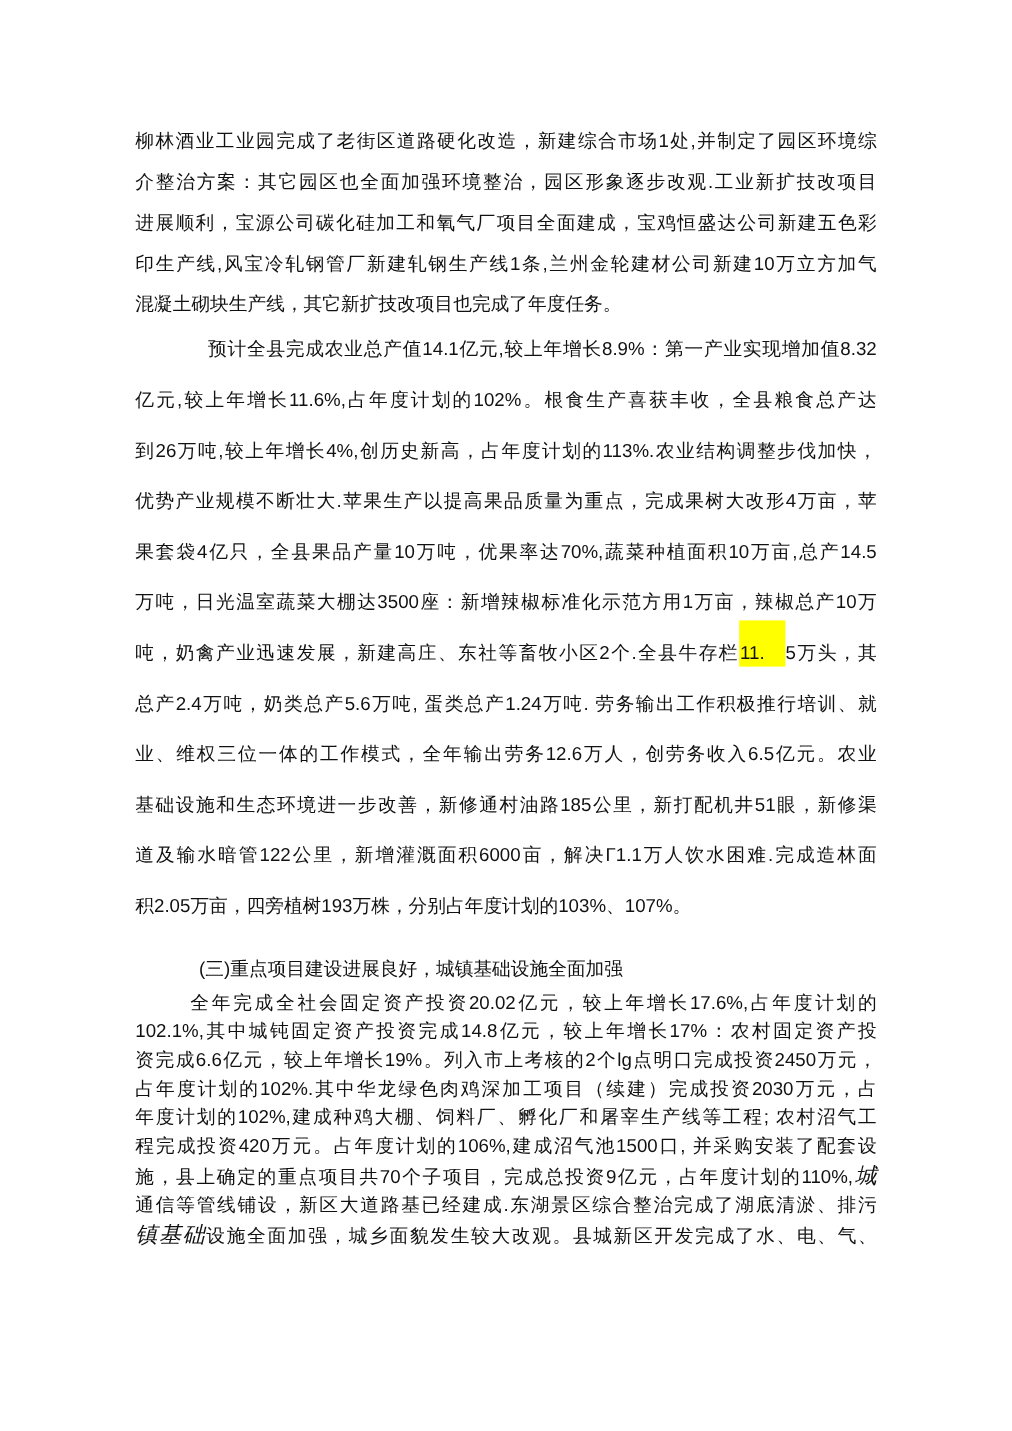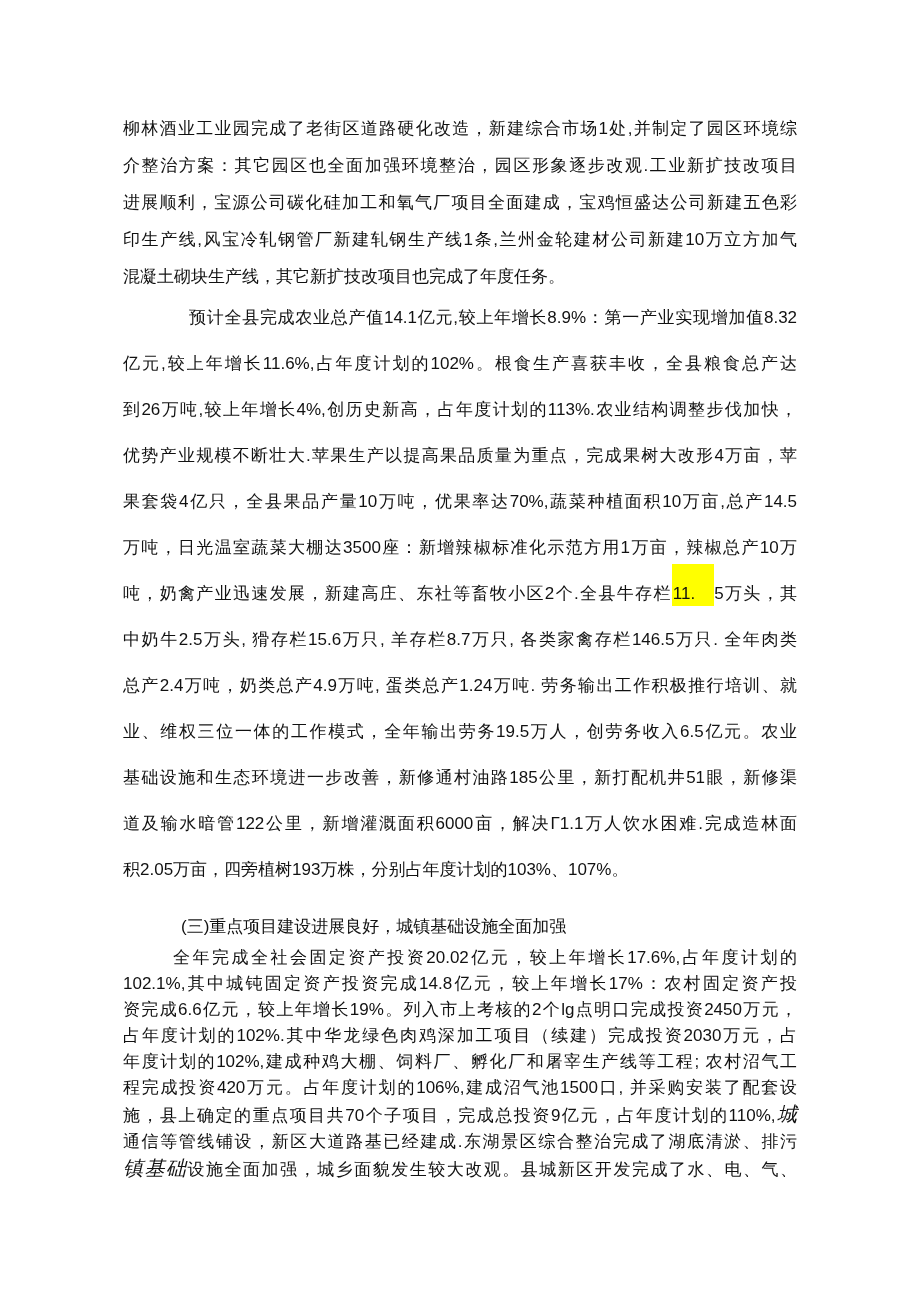--- a/index.html
+++ b/index.html
@@ -59,23 +59,22 @@
     <div class="p2">
       <div class="line ind-p2">预计全县完成农业总产值<span class="lat">14.1</span>亿元<span class="lat">,</span>较上年增长<span class="lat">8.9%</span>：第一产业实现增加值<span class="lat">8.32</span></div>
       <div class="line">亿元<span class="lat">,</span>较上年增长<span class="lat">11.6%,</span>占年度计划的<span class="lat">102%</span>。根食生产喜获丰收，全县粮食总产达</div>
       <div class="line">到<span class="lat">26</span>万吨<span class="lat">,</span>较上年增长<span class="lat">4%,</span>创历史新高，占年度计划的<span class="lat">113%.</span>农业结构调整步伐加快，</div>
       <div class="line">优势产业规模不断壮大<span class="lat">.</span>苹果生产以提高果品质量为重点，完成果树大改形<span class="lat">4</span>万亩，苹</div>
       <div class="line">果套袋<span class="lat">4</span>亿只，全县果品产量<span class="lat">10</span>万吨，优果率达<span class="lat">70%,</span>蔬菜种植面积<span class="lat">10</span>万亩<span class="lat">,</span>总产<span class="lat">14.5</span></div>
       <div class="line">万吨，日光温室蔬菜大棚达<span class="lat">3500</span>座：新增辣椒标准化示范方用<span class="lat">1</span>万亩，辣椒总产<span class="lat">10</span>万</div>
       <div class="line">
         <span>吨，奶禽产业迅速发展，新建高庄、东社等畜牧小区<span class="lat">2</span>个<span class="lat">.</span>全县牛存栏</span><span class="hl"><span class="lat">11.</span></span><span><span class="lat">5</span>万头，其</span>
       </div>
-      <div class="line">中奶牛<span class="lat">2.5</span>万头<span class="lat">, </span>猾存栏<span class="lat">15.6</span>万只<span class="lat">, </span>羊存栏<span class="lat">8.7</span>万只<span class="lat">, </span>各类家禽存栏<span class="lat">146.5</span>万只<span class="lat">. </span>全年肉类</div>
-      <div class="line">总产<span class="lat">2.4</span>万吨，奶类总产<span class="lat">4.9</span>万吨<span class="lat">, </span>蛋类总产<span class="lat">1.24</span>万吨<span class="lat">. </span>劳务输出工作积极推行培训、就</div>
-      <div class="line">业、维权三位一体的工作模式，全年输出劳务<span class="lat">19.5</span>万人，创劳务收入<span class="lat">6.5</span>亿元。农业</div>
+      <div class="line">总产<span class="lat">2.4</span>万吨，奶类总产<span class="lat">5.6</span>万吨<span class="lat">, </span>蛋类总产<span class="lat">1.24</span>万吨<span class="lat">. </span>劳务输出工作积极推行培训、就</div>
+      <div class="line">业、维权三位一体的工作模式，全年输出劳务<span class="lat">12.6</span>万人，创劳务收入<span class="lat">6.5</span>亿元。农业</div>
       <div class="line">基础设施和生态环境进一步改善，新修通村油路<span class="lat">185</span>公里，新打配机井<span class="lat">51</span>眼，新修渠</div>
       <div class="line">道及输水暗管<span class="lat">122</span>公里，新增灌溉面积<span class="lat">6000</span>亩，解决<span class="lat">Γ1.1</span>万人饮水困难<span class="lat">.</span>完成造林面</div>
       <div class="line short">积<span class="lat">2.05</span>万亩，四旁植树<span class="lat">193</span>万株，分别占年度计划的<span class="lat">103%</span>、<span class="lat">107%</span>。</div>
     </div>
 
     <div class="line short h3"><span class="lat">(</span>三<span class="lat">)</span>重点项目建设进展良好，城镇基础设施全面加强</div>
 
     <div class="p3">
       <div class="line ind-p3">全年完成全社会固定资产投资<span class="lat">20.02</span>亿元，较上年增长<span class="lat">17.6%,</span>占年度计划的</div>
       <div class="line"><span class="lat">102.1%,</span>其中城钝固定资产投资完成<span class="lat">14.8</span>亿元，较上年增长<span class="lat">17%</span>：农村固定资产投</div>

